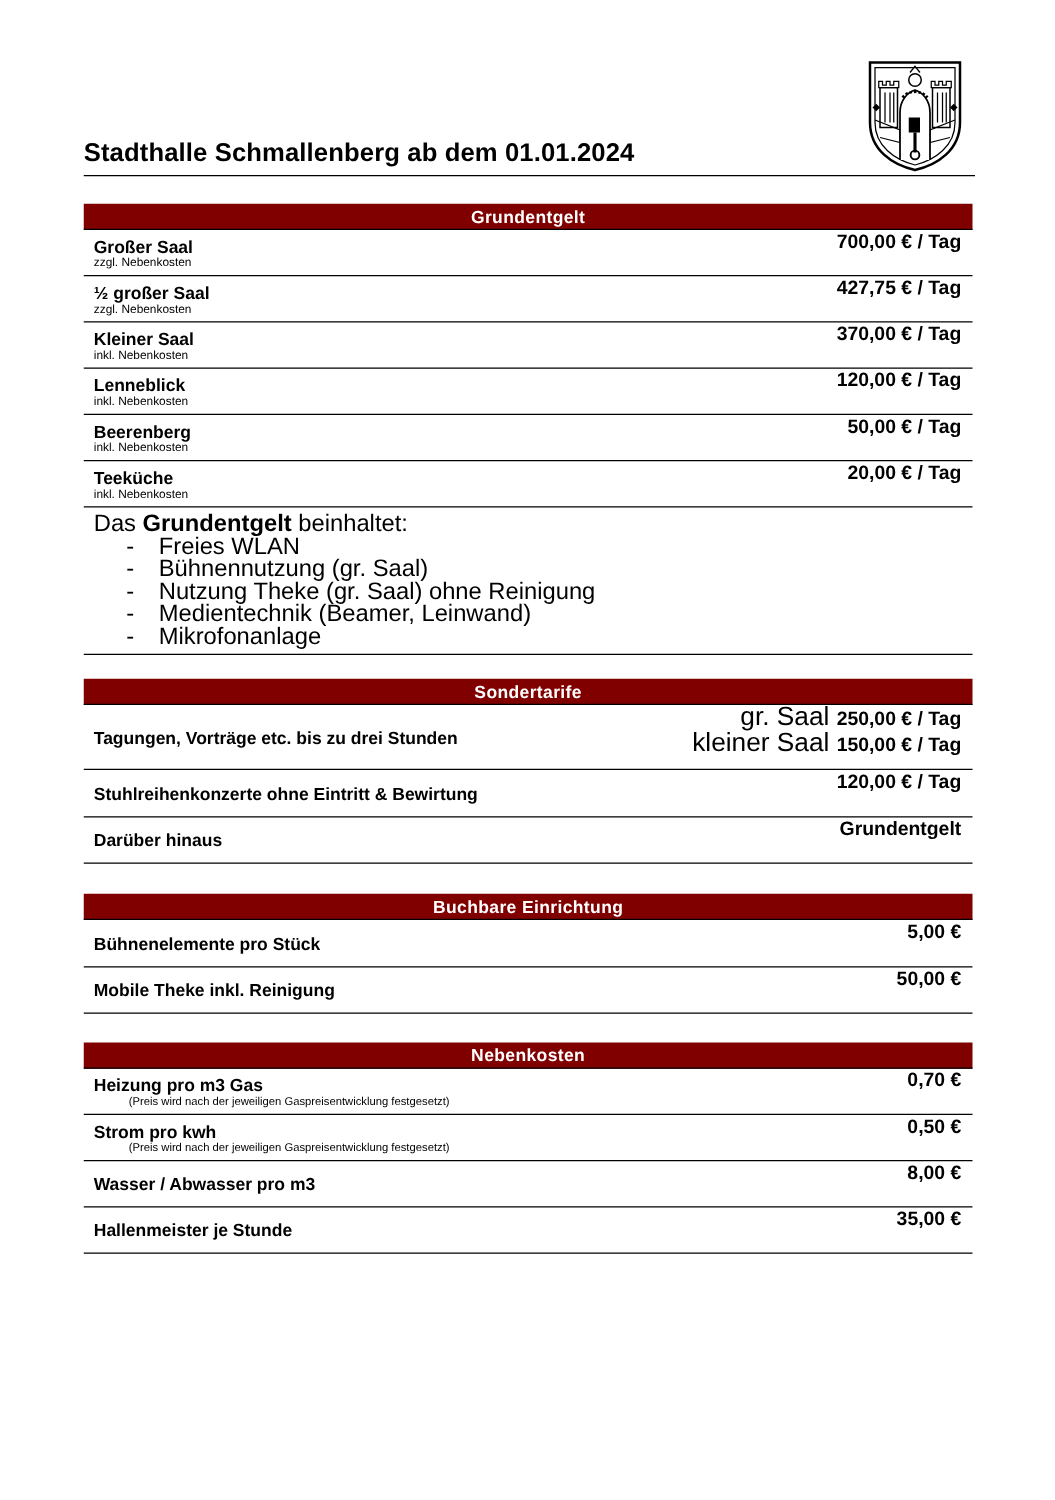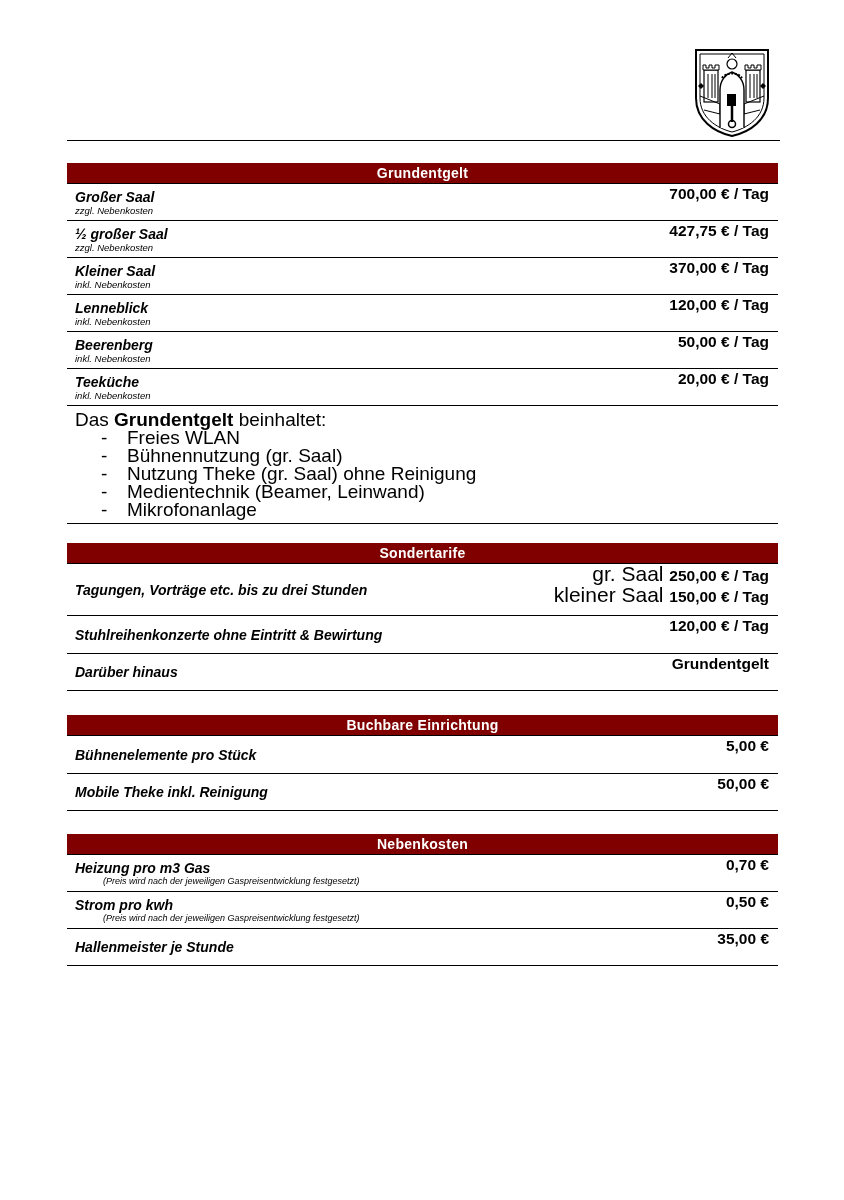--- a/index.html
+++ b/index.html
@@ -24,21 +24,21 @@
   .section { position: absolute; left: 67px; width: 711px; }
   .section-header {
     height: 20px; background: #800000; color: #fff;
     font-size: 14px; font-weight: bold; text-align: center; line-height: 20px;
     letter-spacing: 0.3px;
     border-bottom: 1.5px solid #000;
   }
   .row {
     position: relative; border-bottom: 1.5px solid #000; box-sizing: border-box;
   }
-  .row .label-wrap { position: absolute; left: 8px; top: 0; bottom: 0; display: flex; flex-direction: column; justify-content: center; font-style: italic; }
+  .row .label-wrap { position: absolute; left: 8px; top: 0; bottom: 0; display: flex; flex-direction: column; justify-content: center; }
   .row .label { font-size: 14px; font-weight: bold; line-height: 16px; }
   .row .sub { font-size: 9.5px; line-height: 11px; }
   .row .sub.small { font-size: 9px; padding-left: 28px; }
   .row .price {
     position: absolute; right: 9px; top: 0; bottom: 4px; display: flex; flex-direction: column;
     justify-content: flex-start; align-items: flex-end; font-size: 15.5px; font-weight: bold;
   }
   .row .price .line { line-height: 19px; }
   .row .price .pre { font-weight: normal; font-size: 21px; }
 
@@ -51,20 +51,21 @@
   }
   .includes ul { list-style: none; margin: 0; padding: 0; }
   .includes li { position: relative; padding-left: 52px; }
   .includes li .dash { position: absolute; left: 26px; top: 0; }
 </style>
 </head>
 <body>
 
 <div class="page">
 
+  <div class="title">Stadthalle Schmallenberg ab dem 01.01.2024</div>
 
   <svg class="crest" viewBox="0 0 80 90">
     <path d="M4 2 H76 V50 C76 72 58 84 40 88 C22 84 4 72 4 50 Z" fill="#fff" stroke="#000" stroke-width="2"></path>
     <path d="M8 6 H72 V50 C72 69 56 80 40 84 C24 80 8 69 8 50 Z" fill="none" stroke="#000" stroke-width="1"></path>
 
     <rect x="12" y="22" width="14" height="32" fill="#fff" stroke="#000" stroke-width="1.2"></rect>
     <rect x="54" y="22" width="14" height="32" fill="#fff" stroke="#000" stroke-width="1.2"></rect>
     <path d="M11 22 V17 H14 V20 H17 V17 H20 V20 H23 V17 H27 V22 Z" fill="#fff" stroke="#000" stroke-width="1"></path>
     <path d="M53 22 V17 H56 V20 H59 V17 H62 V20 H65 V17 H69 V22 Z" fill="#fff" stroke="#000" stroke-width="1"></path>
     <line x1="16" y1="26" x2="16" y2="50" stroke="#000" stroke-width="1"></line>
@@ -226,20 +227,28 @@
       <div class="label-wrap">
           <div class="label">Strom pro kwh</div>
           <div class="sub small">(Preis wird nach der jeweiligen Gaspreisentwicklung festgesetzt)</div>
         </div>
       <div class="price">
           <div class="line">0,50 €</div>
         </div>
     </div>
     <div class="row h37">
       <div class="label-wrap">
+          <div class="label">Wasser / Abwasser pro m3</div>
+        </div>
+      <div class="price">
+          <div class="line">8,00 €</div>
+        </div>
+    </div>
+    <div class="row h37">
+      <div class="label-wrap">
           <div class="label">Hallenmeister je Stunde</div>
         </div>
       <div class="price">
           <div class="line">35,00 €</div>
         </div>
     </div>
   </div>
 
 </div>
 

